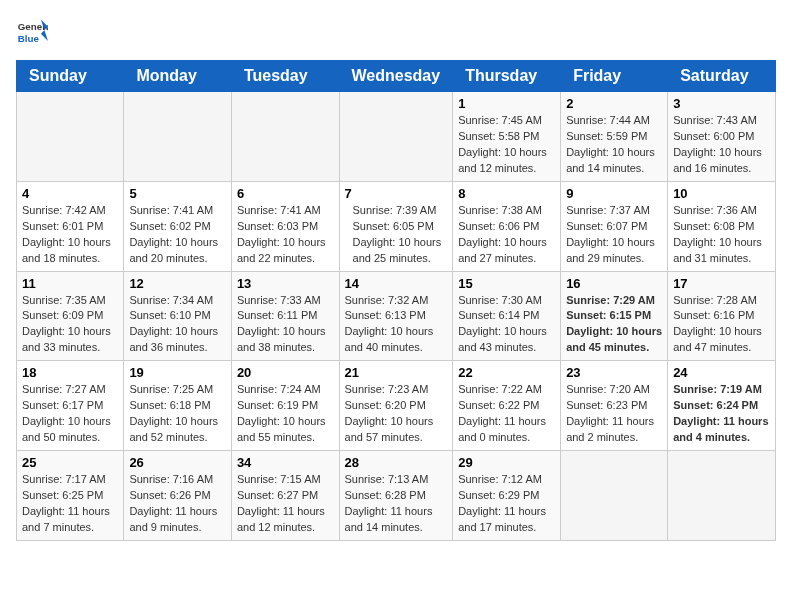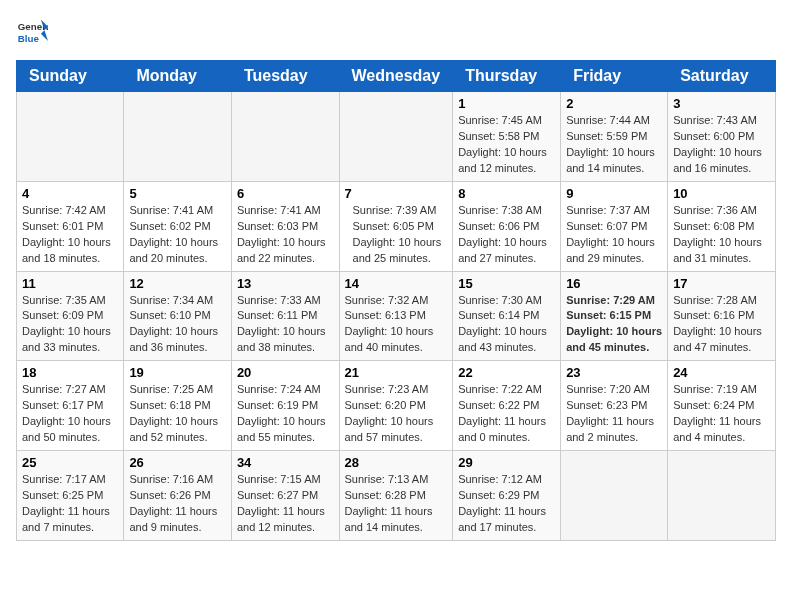--- a/index.html
+++ b/index.html
@@ -274,21 +274,21 @@
         </td>
         <td>
           <span class="day-num">23</span>
           <div class="day-info" style="white-space: pre-line;">Sunrise: 7:20 AM
 Sunset: 6:23 PM
 Daylight: 11 hours
 and 2 minutes.</div>
         </td>
         <td>
           <span class="day-num">24</span>
-          <div class="day-info" style="white-space: pre-line;">Sunrise: 7:19 AM
+          <div class="day-info" style="white-space: pre-line; font-weight: bold;">Sunrise: 7:19 AM
 Sunset: 6:24 PM
 Daylight: 11 hours
 and 4 minutes.</div>
         </td>
       </tr>
       <tr>
         <td>
           <span class="day-num">25</span>
           <div class="day-info" style="white-space: pre-line;">Sunrise: 7:17 AM
 Sunset: 6:25 PM

